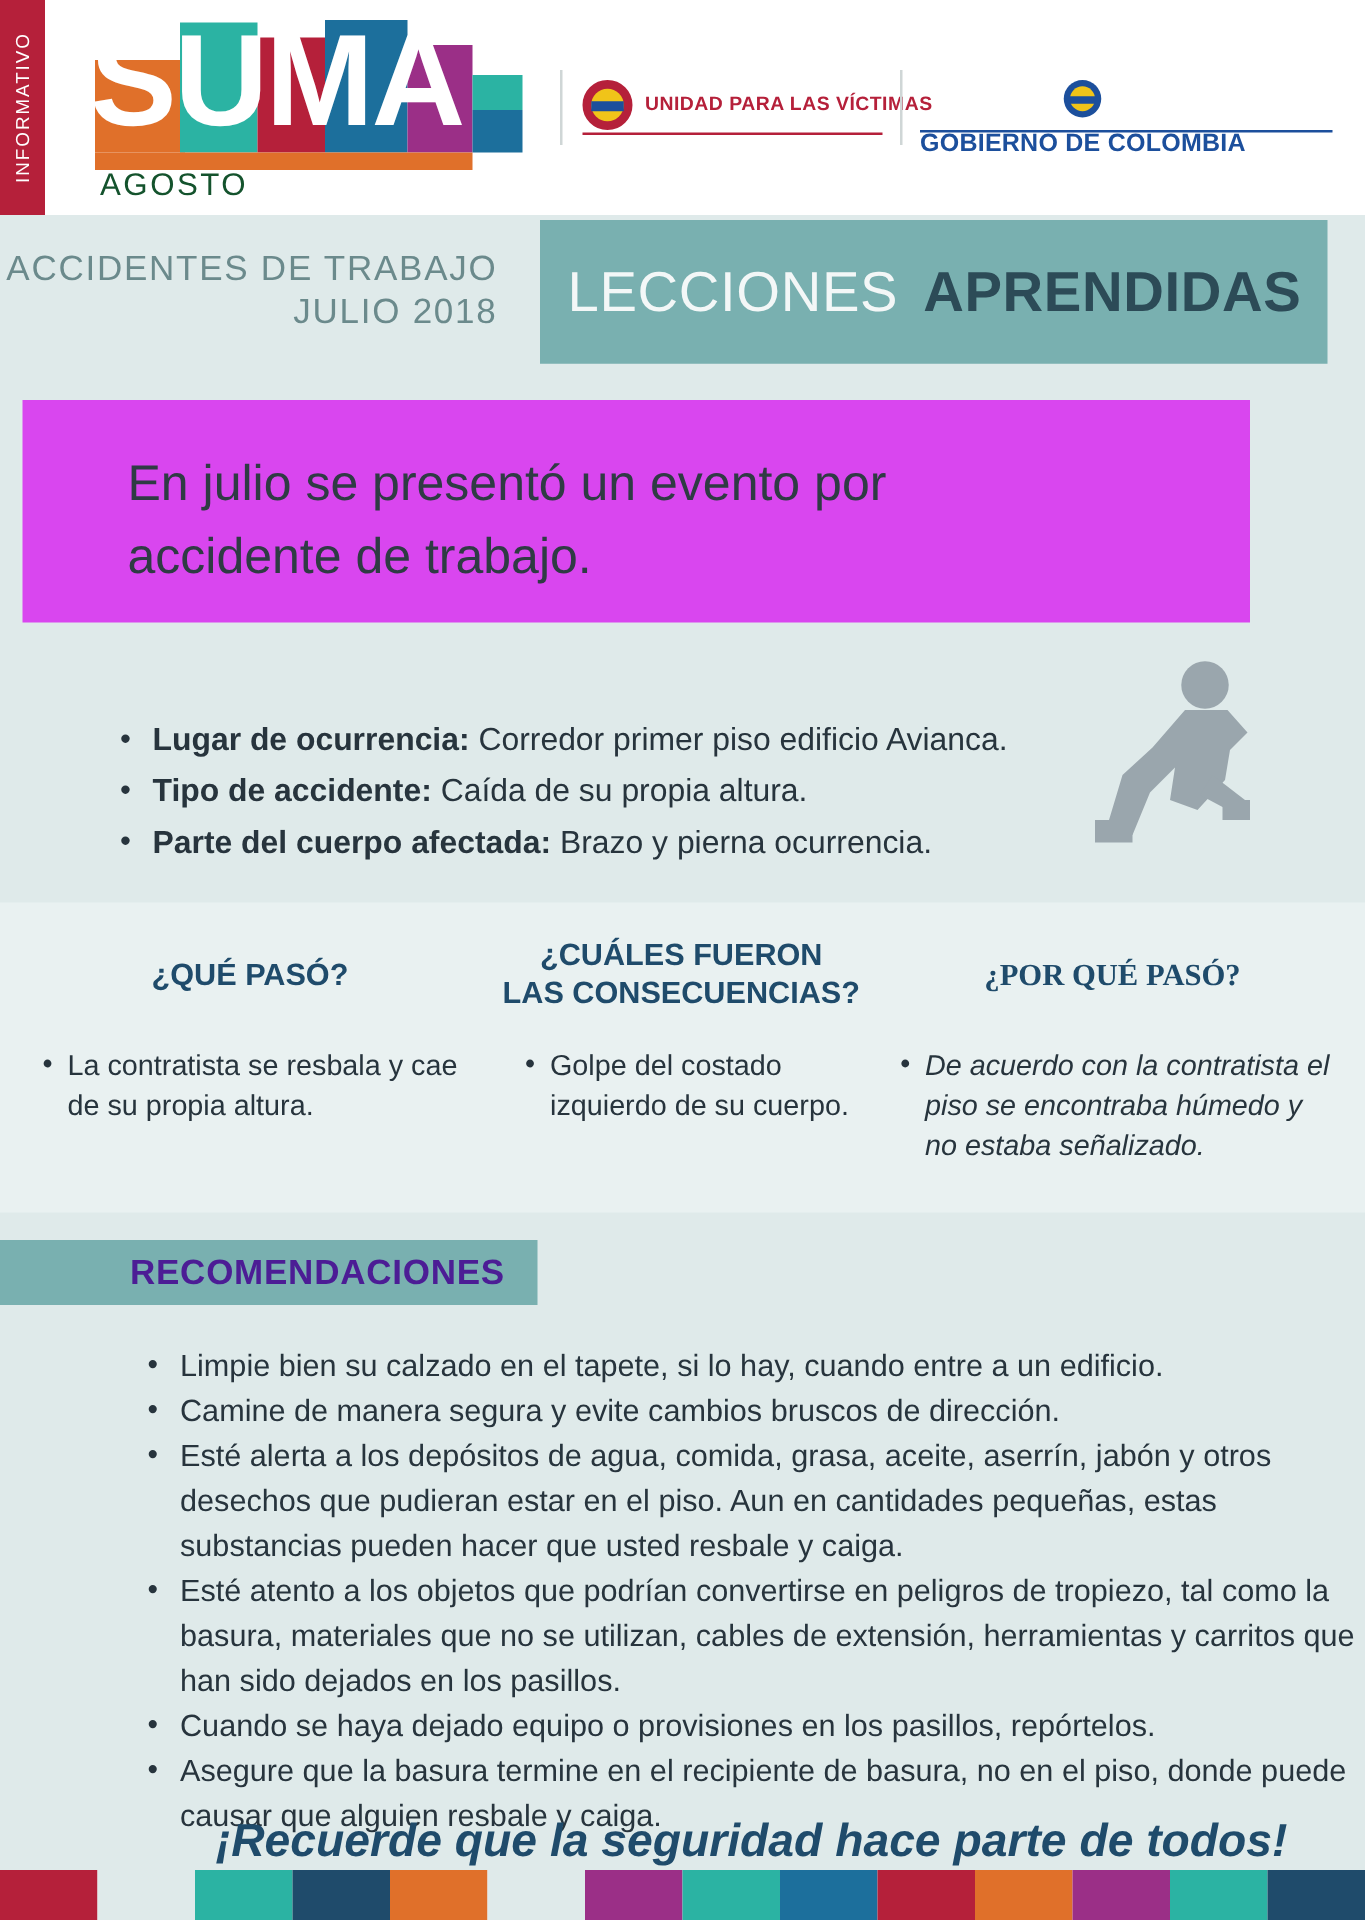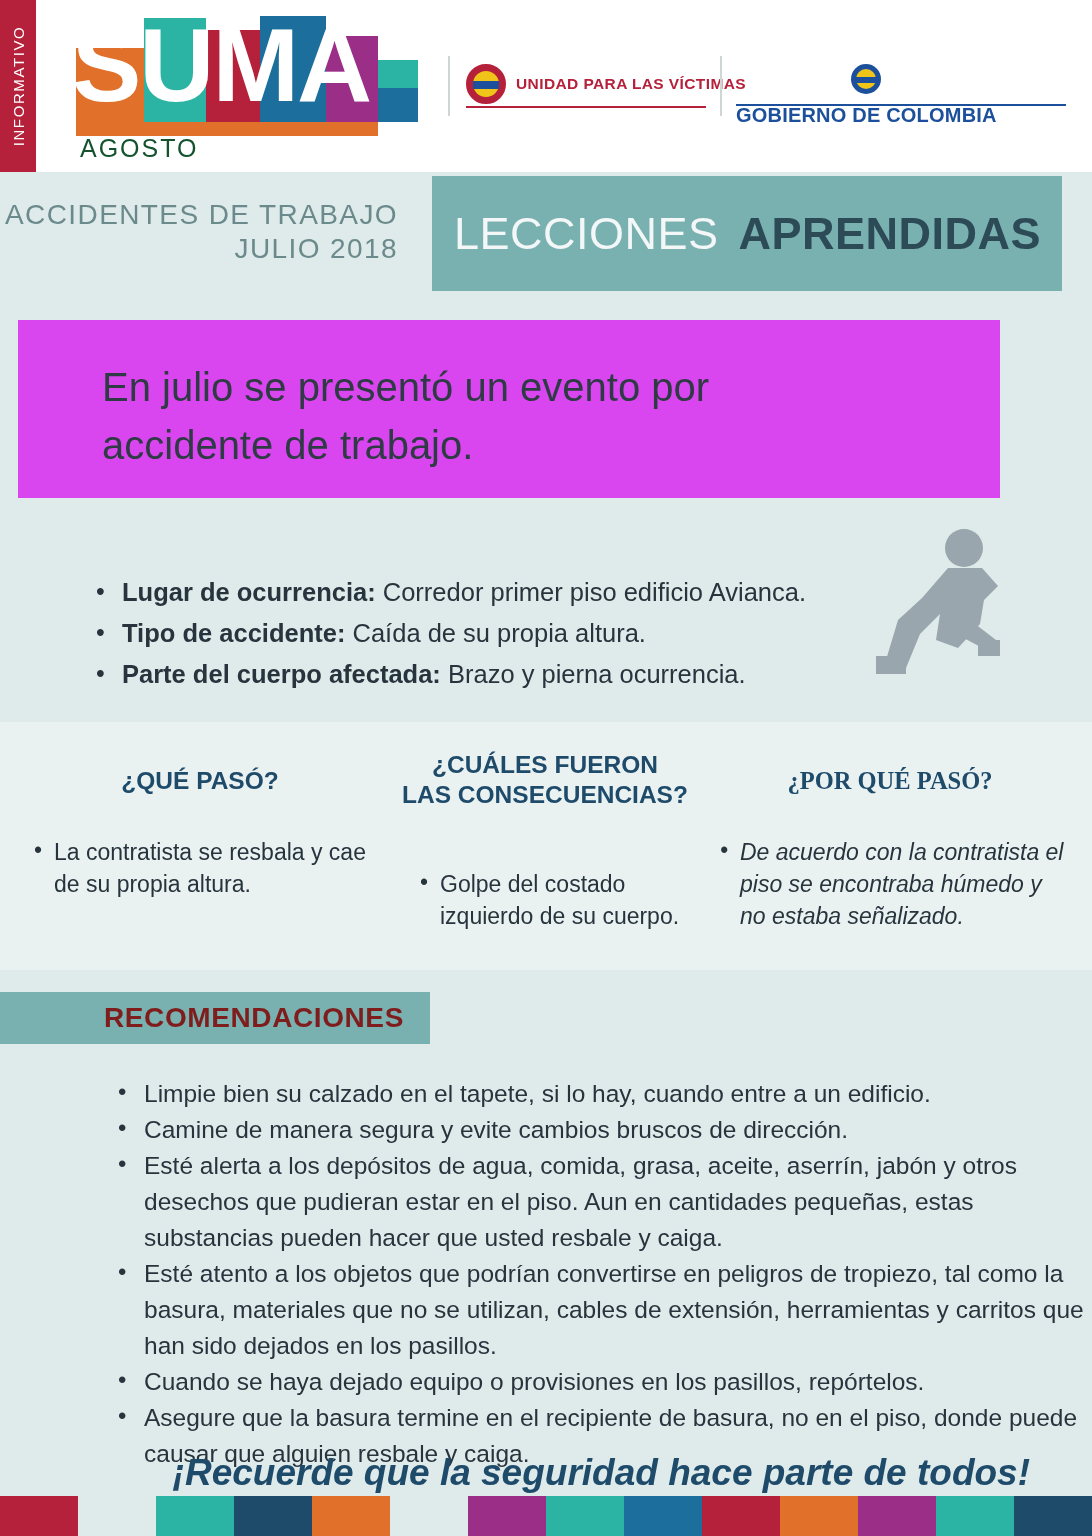--- a/index.html
+++ b/index.html
@@ -325,36 +325,36 @@
     position: relative;
     padding-left: 20px;
   }
   .col-body .bullet::before {
     content: "\2022";
     position: absolute;
     left: 0;
     top: -2px;
   }
   .cb1 { left: 34px;  top: 836px; width: 350px; }
-  .cb2 { left: 420px; top: 836px; width: 280px; margin-top: 32px; }
+  .cb2 { left: 420px; top: 836px; width: 280px; }
   .cb3 { left: 720px; top: 836px; width: 350px; font-style: italic; }
 
   
   .rec-box {
     position: absolute;
     left: 0;
     top: 992px;
     width: 430px;
     height: 52px;
     background: #79b0b0;
     display: flex;
     align-items: center;
   }
   .rec-box .t {
-    color: #7f1d1d;
+    color: #4c1d95;
     font-size: 28px;
     font-weight: bold;
     letter-spacing: 0.6px;
     margin-left: 104px;
   }
   .rec-list {
     position: absolute;
     left: 76px;
     top: 1060px;
     width: 970px;

